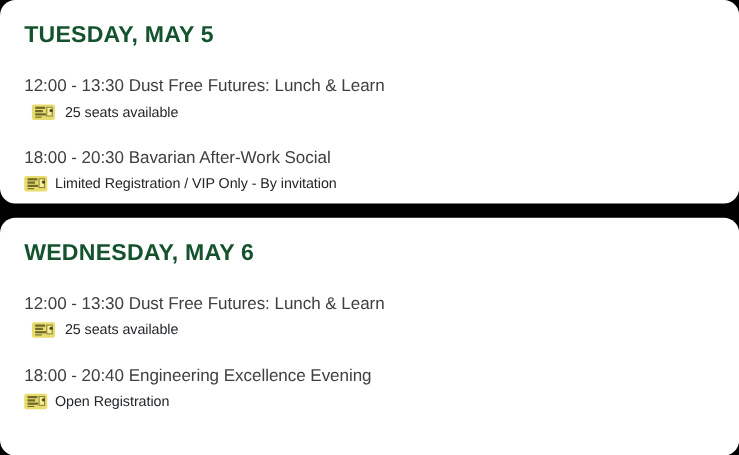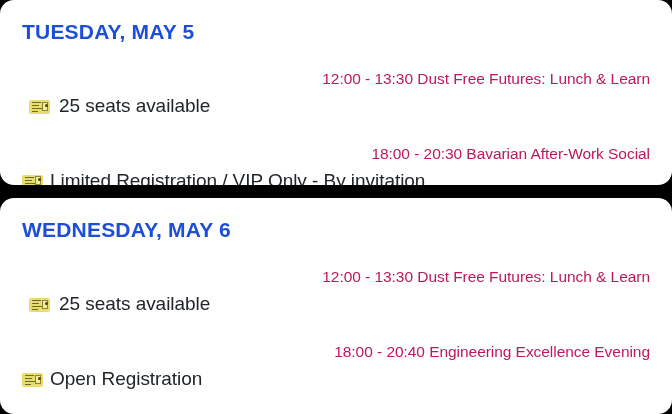--- a/index.html
+++ b/index.html
@@ -43,45 +43,44 @@
   }
 
   .day-card.second {
     height: 234px;
   }
 
   .day-title {
     font-size: 21px;
     font-weight: bold;
     letter-spacing: 0.2px;
-    color: #1d4ed8;
+    color: #14532d;
     line-height: 1.1;
     margin-bottom: 23px;
     white-space: nowrap;
   }
 
   .event-block {
     margin-bottom: 19px;
   }
 
   .event-block:last-child {
     margin-bottom: 0;
   }
 
   .event-line {
     font-size: 15.5px;
-    color: #be185d;
+    color: #404040;
     line-height: 1.62;
     white-space: nowrap;
     letter-spacing: -0.05px;
-    text-align: right;
   }
 
   .event-status {
-    font-size: 19px;
+    font-size: 13px;
     color: #22262b;
     line-height: 1.62;
     white-space: nowrap;
     display: flex;
     align-items: center;
     letter-spacing: -0.05px;
   }
 
   .event-status.indented {
     padding-left: 7px;

